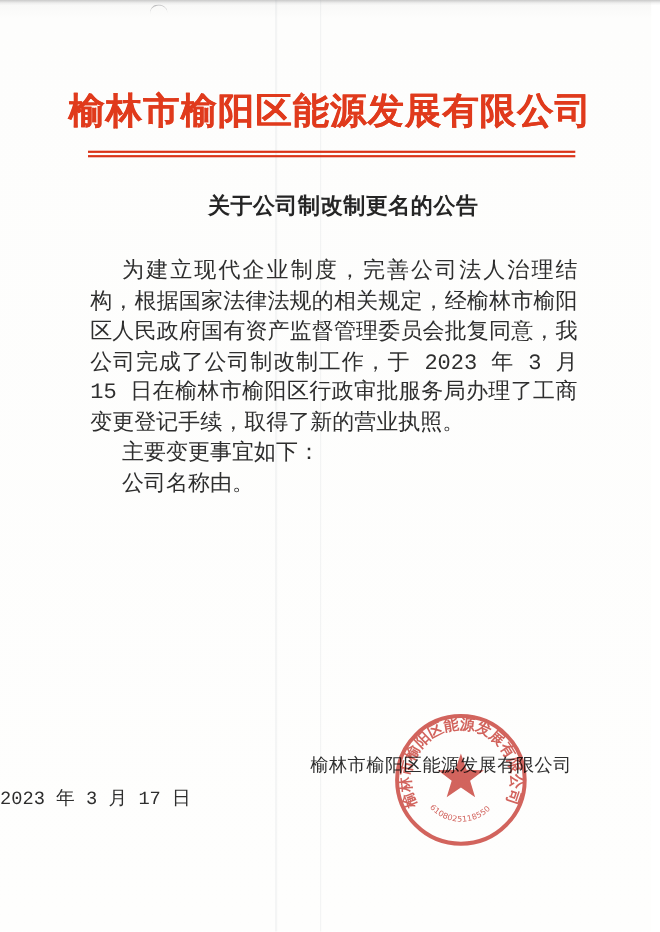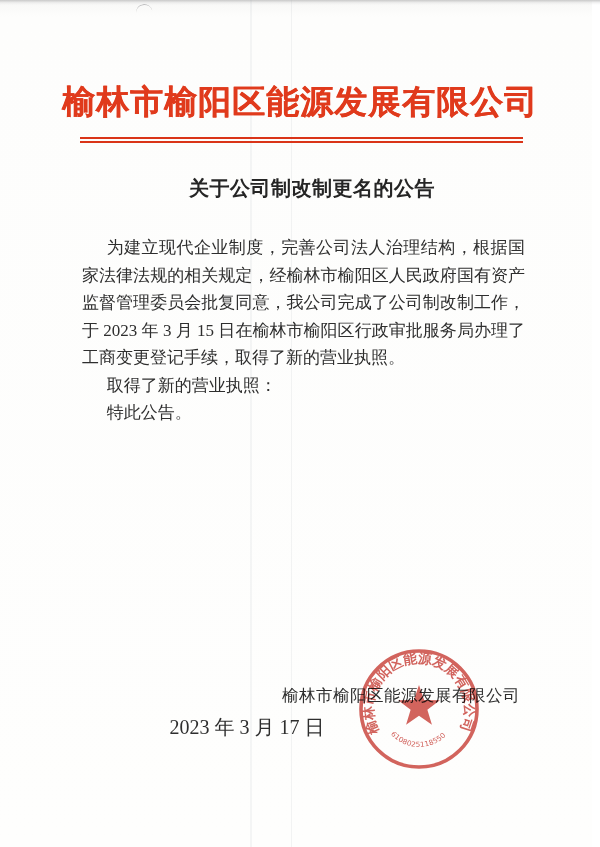--- a/index.html
+++ b/index.html
@@ -51,38 +51,40 @@
   .doc-title {
     position: absolute; left: 12px; top: 175px; width: 600px;
     text-align: center;
     font-size: 20px; line-height: 27px; font-weight: bold;
     letter-spacing: 0.5px;
     color: #252525;
   }
   
   .doc-body {
     position: absolute; left: 82px; top: 234px; width: 443px;
-    font-size: 17px; line-height: 27.5px;
+    font-size: 20px; line-height: 27.5px;
     color: #2e2e2e;
     text-align: justify;
+    font-family: Liberation Mono, monospace;
   }
   .doc-body p { text-indent: 1.45em; }
   
   .signature-company {
     position: absolute; left: 0; top: 682px; width: 520px;
     text-align: right;
     font-size: 16.5px; line-height: 27px;
     letter-spacing: 0.5px;
     color: #2e2e2e;
   }
   .signature-date {
     position: absolute; left: 0; top: 714px; width: 494px;
-    text-align: center;
-    font-size: 20px; line-height: 27px;
+    text-align: left;
+    font-size: 17px; line-height: 27px;
     color: #2e2e2e;
+    font-family: Liberation Mono, monospace;
   }
   
   .seal {
     position: absolute; left: 355px; top: 645px; width: 128px; height: 128px;
     opacity: 0.82;
     mix-blend-mode: multiply;
     pointer-events: none;
   }
   .seal svg { width: 100%; height: 100%; }
 </style>
@@ -97,22 +99,22 @@
   <div class="pencil-mark"></div>
 
   <div class="letterhead">榆林市榆阳区能源发展有限公司</div>
 
   <div class="red-rule"></div>
 
   <div class="doc-title">关于公司制改制更名的公告</div>
 
   <div class="doc-body">
     <p>为建立现代企业制度，完善公司法人治理结构，根据国家法律法规的相关规定，经榆林市榆阳区人民政府国有资产监督管理委员会批复同意，我公司完成了公司制改制工作，于 2023 年 3 月 15 日在榆林市榆阳区行政审批服务局办理了工商变更登记手续，取得了新的营业执照。</p>
-    <p>取得了新的营业执照：</p>
-    <p>特此公告。</p>
+    <p>主要变更事宜如下：</p>
+    <p>公司名称由。</p>
   </div>
 
   <div class="signature-company">榆林市榆阳区能源发展有限公司</div>
 
   <div class="signature-date">2023 年 3 月 17 日</div>
 
   <div class="seal">
     <svg viewBox="0 0 128 128" xmlns="http://www.w3.org/2000/svg">
       <defs>
         <path id="ringPath" d="M 24.2 87 A 46 46 0 1 1 103.8 87" fill="none"></path>

